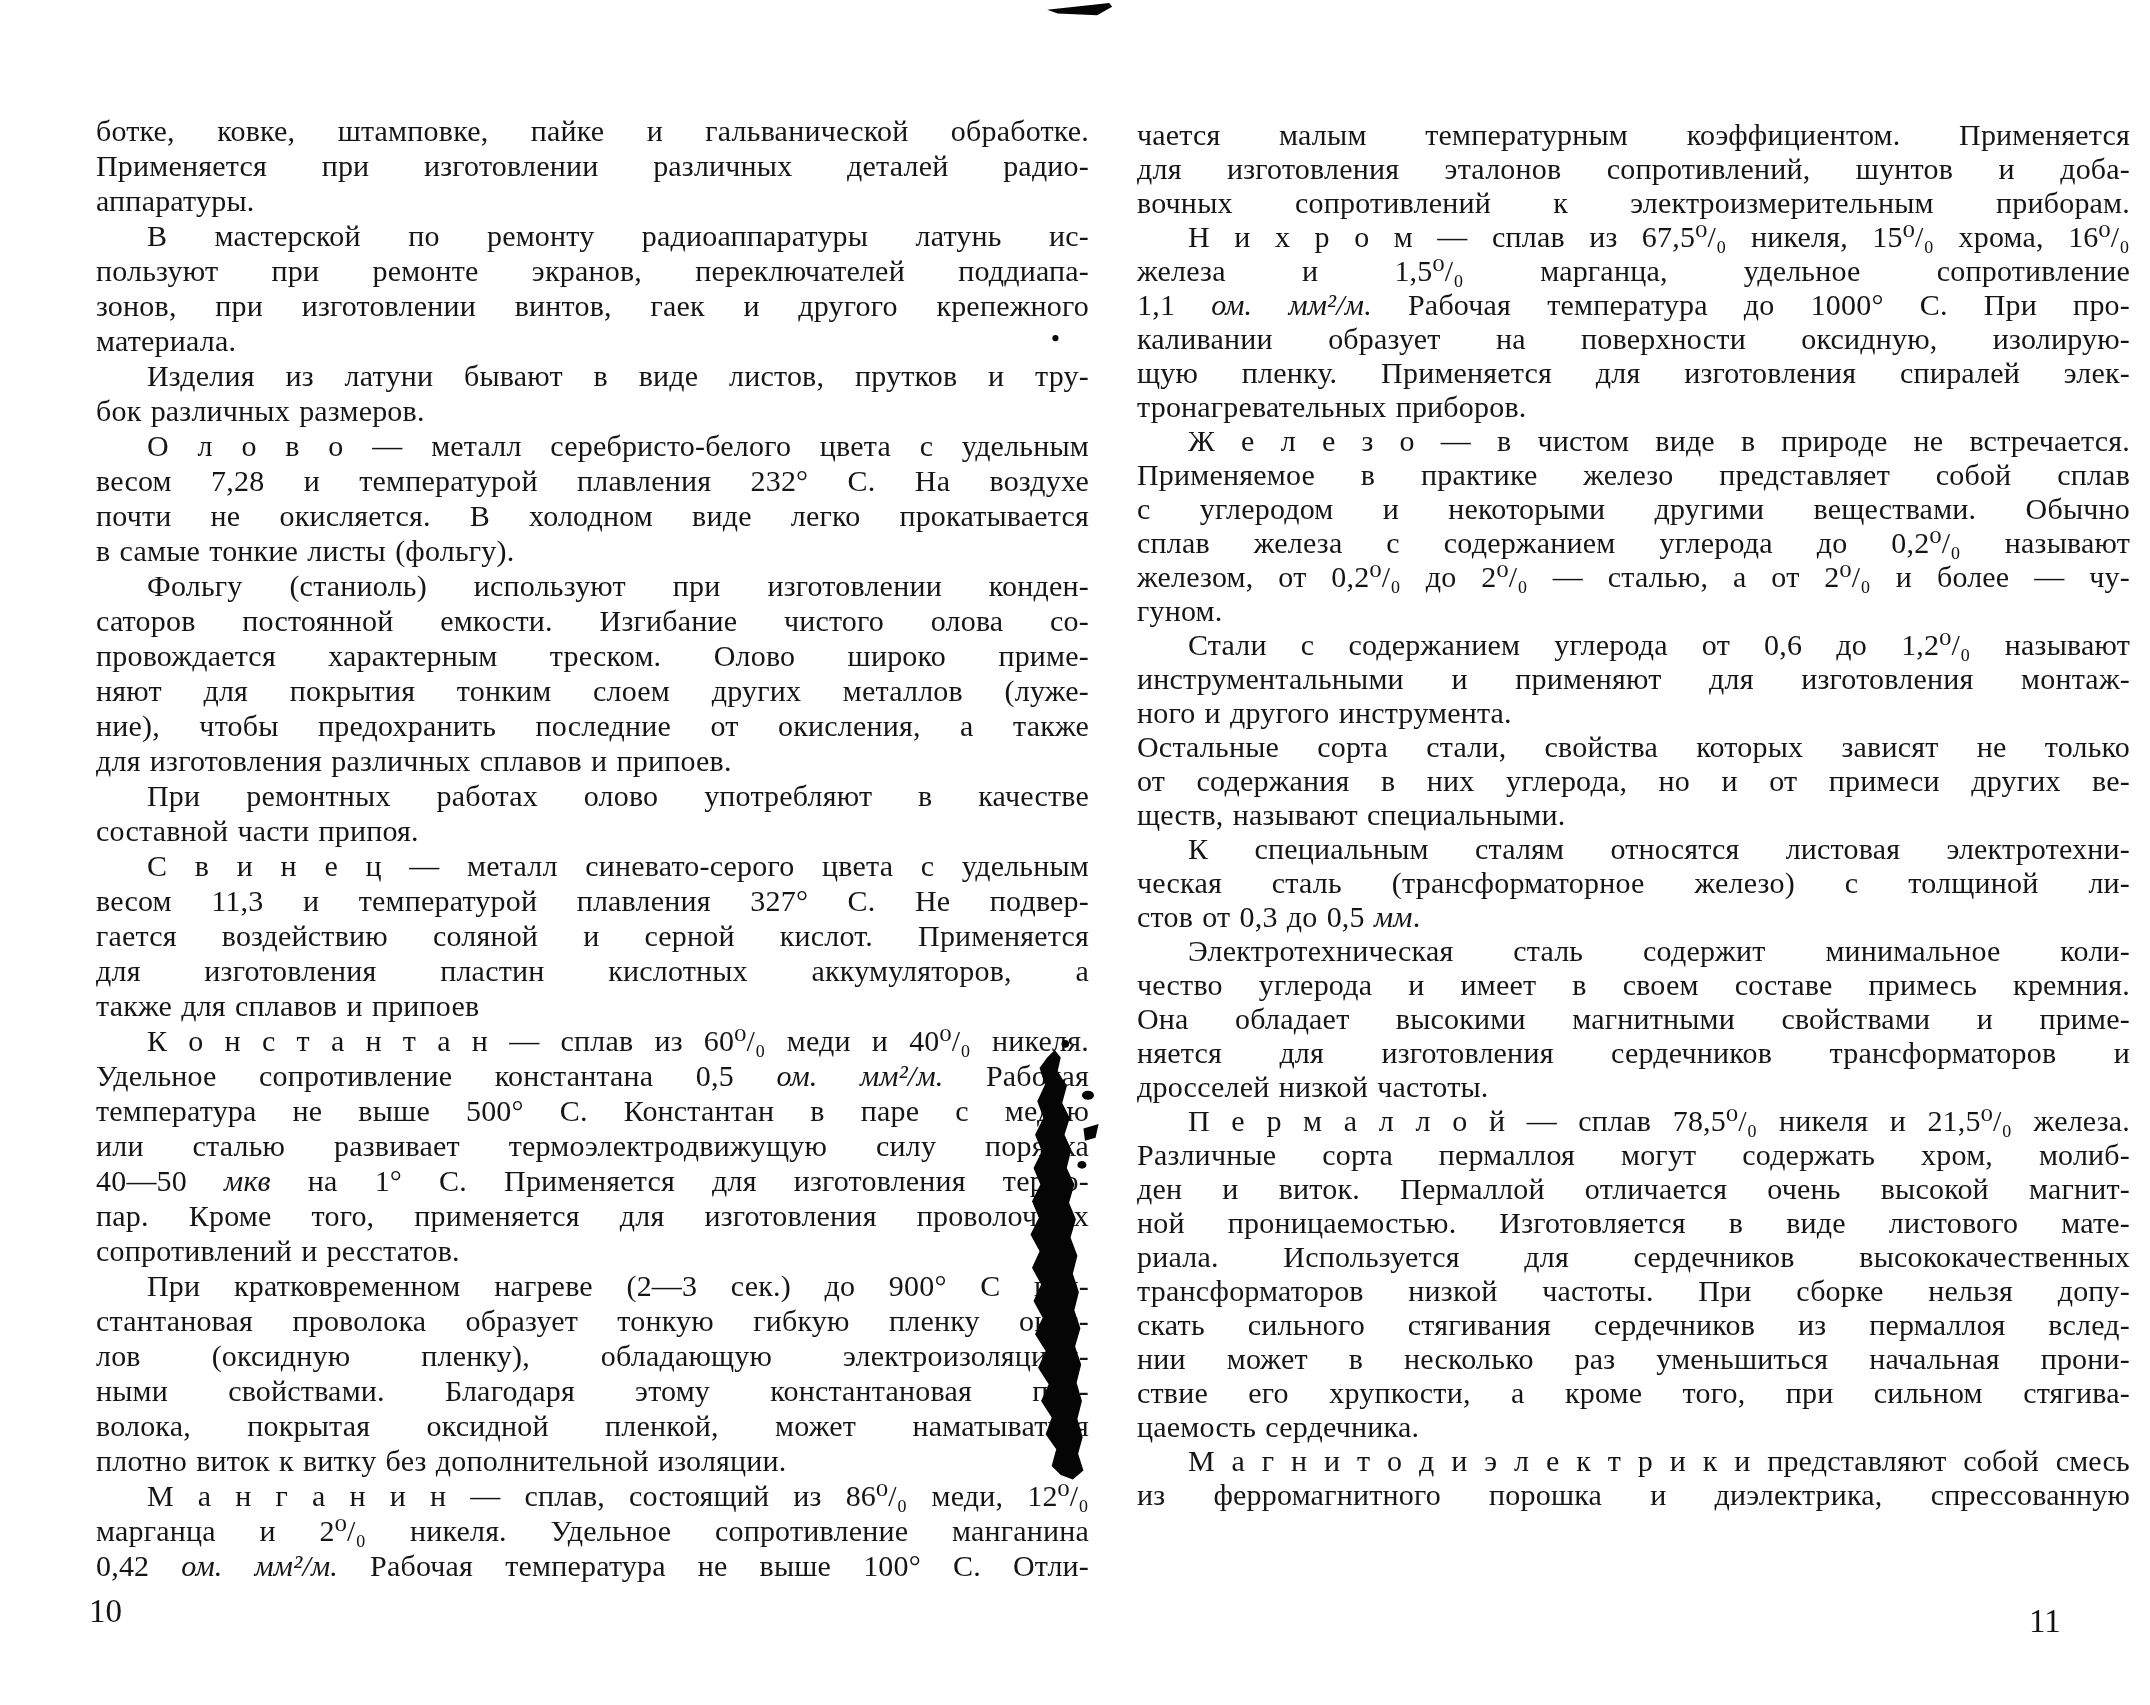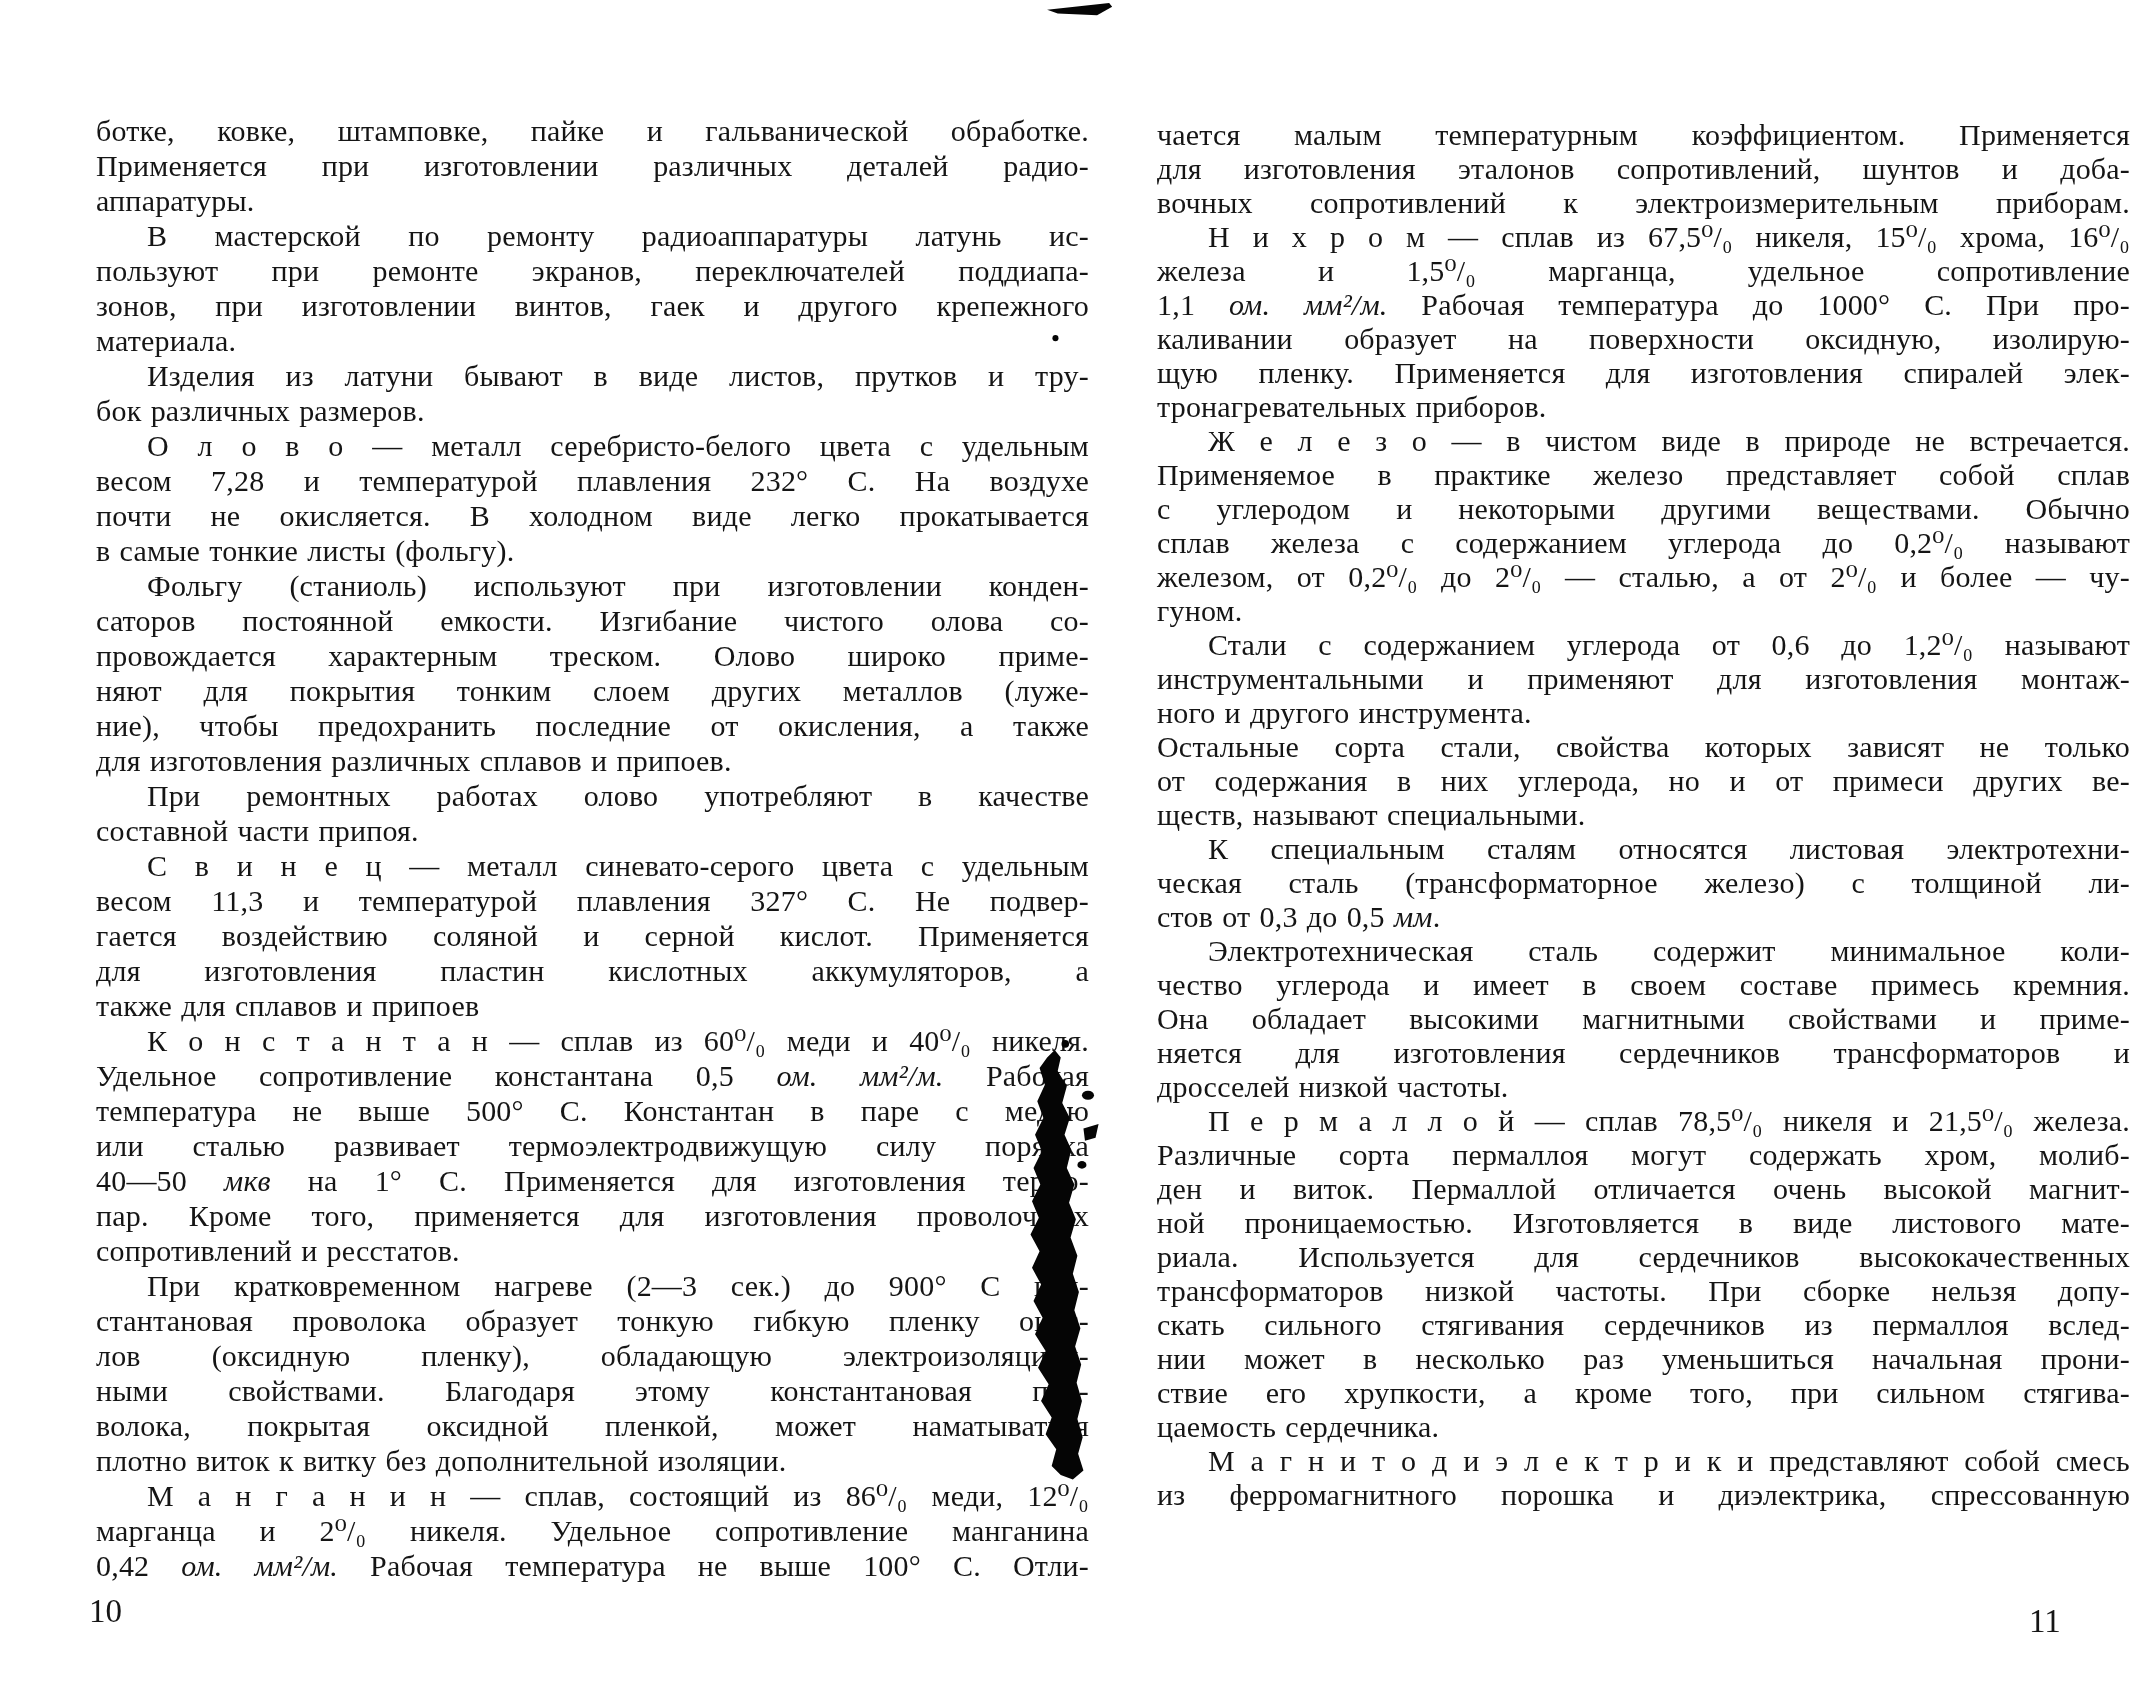--- a/index.html
+++ b/index.html
@@ -21,21 +21,21 @@
   .col-right { left: 1137px; top: 118px; width: 993px; }
   .para { margin: 0; padding: 0; }
   .line {
     display: block;
     font-size: 30px;
     height: 35px;
     line-height: 35px;
     letter-spacing: 0.2px;
     word-spacing: 1.5px;
   }
-  .col-right .line { height: 34px; line-height: 34px; margin-left: 20px; }
+  .col-right .line { height: 34px; line-height: 34px; }
   .line.j {
     text-align: justify;
     text-align-last: justify;
   }
   .line.ind { text-indent: 51px; }
   .pageno {
     position: absolute;
     font-size: 33px;
     line-height: 33px;
     color: #151515;

